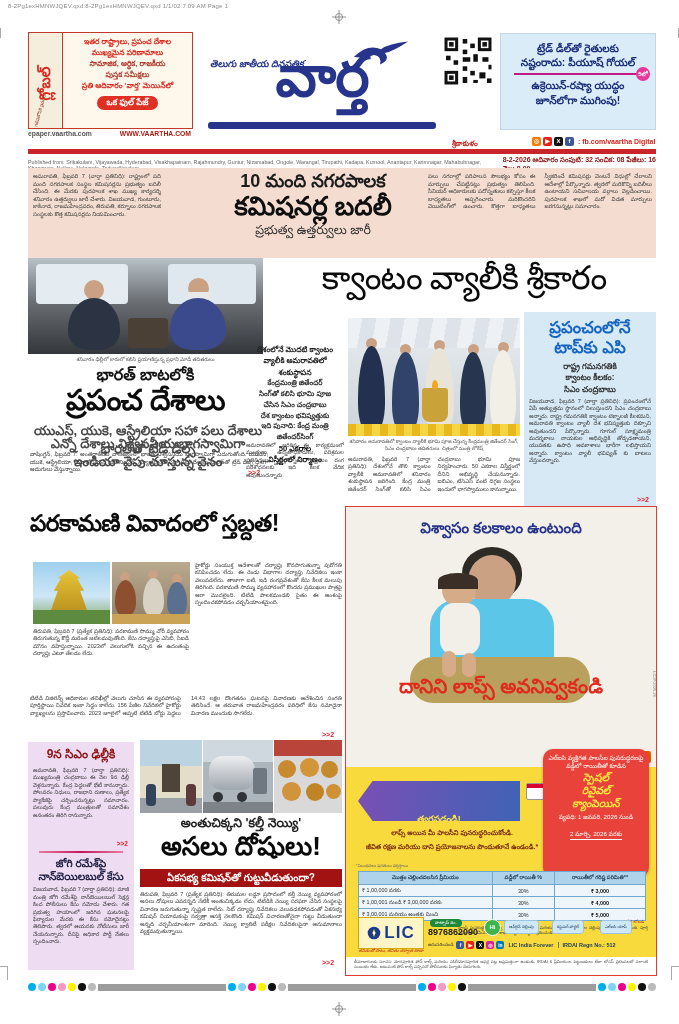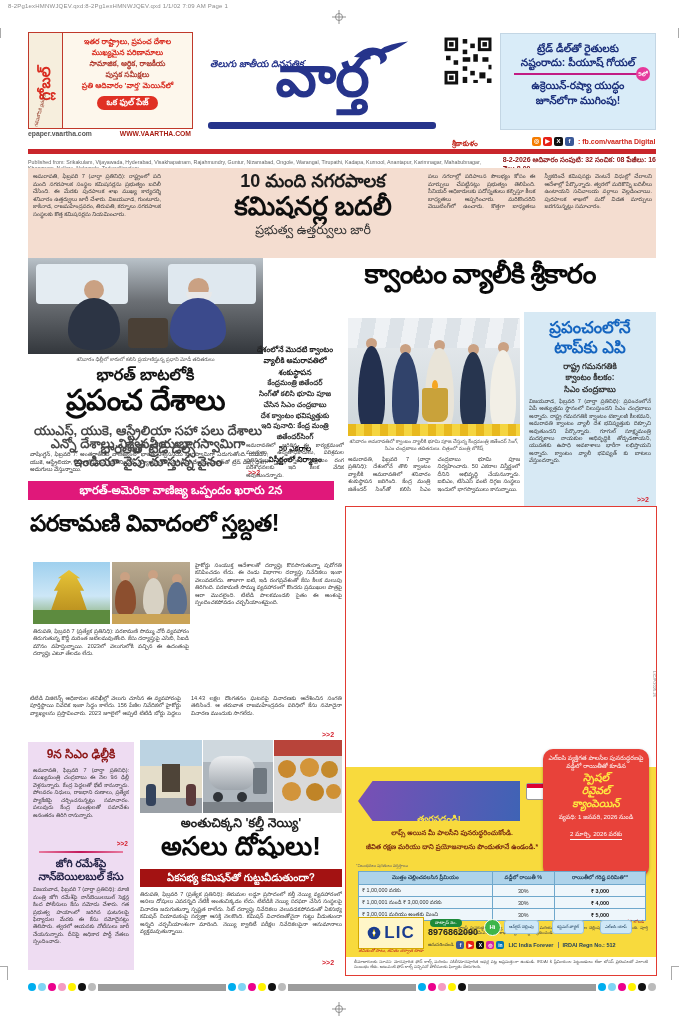--- a/index.html
+++ b/index.html
@@ -58,21 +58,21 @@
   .photo{background:#cfd4d8;overflow:hidden;position:absolute;}
   .car-photo{left:28px;top:258px;width:235px;height:96px;background:linear-gradient(180deg,#b9c2c9 0%,#6b6f74 45%,#33373c 100%);}
   .car-cap{left:28px;top:356px;width:235px;font-size:5.2px;color:#555;text-align:center;}
   .world-kicker{left:28px;top:366px;width:235px;text-align:center;font-size:16px;font-weight:bold;color:#151515;}
   .world-headline{left:28px;top:384px;width:235px;text-align:center;font-size:29px;font-weight:bold;color:#0d0d0d;letter-spacing:-.5px;}
   .world-sub{left:28px;width:240px;text-align:center;font-size:13px;font-weight:bold;color:#4a4a4a;}
   .world-body{left:30px;top:451px;width:238px;height:27px;font-size:5.8px;overflow:hidden;}
   .world-more{left:248px;top:469px;font-size:7px;}
   .world-banner{left:28px;top:481px;width:306px;height:19px;background:#e0187a;color:#fff;font-size:11.5px;
                 font-weight:bold;text-align:center;line-height:19px;}
-  .q-headline{left:286px;top:260px;width:388px;text-align:center;font-size:27px;font-weight:700;
+  .q-headline{left:270px;top:260px;width:388px;text-align:center;font-size:33px;font-weight:400;
               color:#0a0a0a;letter-spacing:-1px;line-height:1.08;}
   .q-intro{left:246px;top:320px;width:98px;text-align:center;margin-top:24px;}
   .q-intro .l1{font-size:7.6px;font-weight:bold;color:#222;line-height:1.5;}
   .q-intro .l2{font-size:7.2px;font-weight:bold;color:#333;line-height:1.5;}
   .q-intro .l3{font-size:7.6px;font-weight:bold;color:#111;line-height:1.5;}
   .q-intro-body{left:246px;top:442px;width:98px;height:64px;font-size:5.6px;overflow:hidden;}
   .lamp-photo{left:348px;top:318px;width:172px;height:118px;background:linear-gradient(180deg,#e8ecef,#cdd5da);}
   .lamp-cap{left:348px;top:438px;width:172px;font-size:5px;color:#555;text-align:center;line-height:1.3;}
   .q-body{left:348px;top:456px;width:172px;height:50px;column-count:2;column-gap:7px;font-size:5.6px;overflow:hidden;}
   .ap-box{left:524px;top:312px;width:132px;height:196px;background:#d7e9f4;text-align:center;
@@ -278,21 +278,20 @@
     <div class="fig" style="left:142px;top:40px;width:56px;height:52px;background:#3b4a8c;"></div>
     <div class="abs" style="left:100px;top:60px;width:40px;height:30px;background:#4a4036;border-radius:4px;"></div>
   </div>
   <div class="abs car-cap">శనివారం ఢిల్లీలో కారులో కలిసి ప్రయాణిస్తున్న ప్రధాని మోడీ తదితరులు</div>
   <div class="abs world-kicker">భారత్ బాటలోకి</div>
   <div class="abs world-headline">ప్రపంచ దేశాలు</div>
   <div class="abs world-sub" style="top:423px;">యుఎస్, యుకె, ఆస్ట్రేలియా సహా పలు దేశాలు భారత్‌తో ట్రేడ్ డీల్స్</div>
   <div class="abs world-sub" style="top:436px;">ఎన్నో దేశాలు విశ్వసనీయ భాగస్వామిగా ఇండియా వైపు చూస్తున్న వైనం</div>
   <div class="abs world-body jt">వాషింగ్టన్, ఫిబ్రవరి 7: అంతర్జాతీయ వాణిజ్యంలో భారత్ విశ్వసనీయ భాగస్వామిగా ఎదుగుతోంది. యుఎస్, యుకె, ఆస్ట్రేలియా, యూరోపియన్ యూనియన్, న్యూజిలాండ్ సహా పలు దేశాలు భారత్‌తో ట్రేడ్ డీల్స్ దిశగా అడుగులు వేస్తున్నాయి.</div>
   <div class="abs world-more more">&gt;&gt;2</div>
-  <div class="abs world-banner">భారత్-అమెరికా వాణిజ్య ఒప్పందం ఖరారు 2న</div>
 
   <div class="abs q-headline">క్వాంటం వ్యాలీకి శ్రీకారం</div>
   <div class="abs q-intro">
     <div class="l1">దేశంలోనే మొదటి క్వాంటం</div>
     <div class="l1">వ్యాలీకి అమరావతిలో</div>
     <div class="l1">శంకుస్థాపన</div>
     <div class="l2">కేంద్రమంత్రి జితేందర్</div>
     <div class="l2">సింగ్‌తో కలిసి భూమి పూజ</div>
     <div class="l2">చేసిన సిఎం చంద్రబాబు</div>
     <div class="l2">దేశ క్వాంటం భవిష్యత్తుకు</div>
@@ -386,20 +385,35 @@
       <div class="abs" style="left:52px;top:44px;width:15px;height:15px;border-radius:50%;background:#cf9136;"></div>
     </div>
   </div>
   <div class="abs ghee-cap">అంతుచిక్కని 'కల్తీ నెయ్యి'</div>
   <div class="abs ghee-h">అసలు దోషులు!</div>
   <div class="abs ghee-banner">ఏకసభ్య కమిషన్‌తో గుట్టువీడుతుందా?</div>
   <div class="abs ghee-body jt">తిరుపతి, ఫిబ్రవరి 7 (ప్రత్యేక ప్రతినిధి): తిరుమల లడ్డూ ప్రసాదంలో కల్తీ నెయ్యి వ్యవహారంలో అసలు దోషులు ఎవరన్నది నేటికీ అంతుచిక్కడం లేదు. టిటిడికి నెయ్యి సరఫరా చేసిన సంస్థలపై విచారణ జరుగుతున్నా స్పష్టత రాలేదు. సిట్ దర్యాప్తు నివేదికలు వెలువడకపోవడంతో ఏకసభ్య కమిషన్ నియామకంపై సర్వత్రా ఆసక్తి నెలకొంది. కమిషన్ విచారణతోనైనా గుట్టు వీడుతుందా అన్నది చర్చనీయాంశంగా మారింది. నెయ్యి క్వాలిటీ పరీక్షల నివేదికలపైనా అనుమానాలు వ్యక్తమవుతున్నాయి.</div>
   <div class="abs ghee-more more">&gt;&gt;2</div>
 
   <div class="abs lic-ad">
+    <div class="lic-top">
+      <div class="lic-tag-top">విశ్వాసం కలకాలం ఉంటుంది</div>
+
+      <div class="abs" style="left:116px;top:40px;width:60px;height:52px;border-radius:50% 50% 45% 45%;background:#2e2a26;"></div>
+      <div class="head" style="left:122px;top:48px;width:48px;height:52px;background:#caa183;"></div>
+      <div class="abs" style="left:84px;top:92px;width:124px;height:92px;border-radius:28px 28px 10px 10px;background:#5bc6e8;"></div>
+      <div class="abs" style="left:64px;top:150px;width:180px;height:46px;border-radius:24px;background:#b9a05c;"></div>
+      <div class="head" style="left:96px;top:66px;width:34px;height:34px;background:#d6ab88;"></div>
+      <div class="abs" style="left:92px;top:66px;width:40px;height:16px;border-radius:50% 50% 0 0;background:#3a2e26;"></div>
+      <div class="abs" style="left:94px;top:96px;width:40px;height:52px;border-radius:14px;background:#f2efe8;"></div>
+      <div class="abs" style="left:96px;top:144px;width:14px;height:26px;border-radius:8px;background:#d6ab88;"></div>
+      <div class="abs" style="left:116px;top:146px;width:14px;height:24px;border-radius:8px;background:#d6ab88;"></div>
+      <div class="lic-tag-red">దానిని లాప్స్ అవనివ్వకండి</div>
+      <div class="lic-ribbon">ఎల్ ఐ సి ఆఫ్ ఇండియా సమర్పిస్తోంది</div>
+    </div>
 
     <div class="lic-yellow">
       <div class="p-banner">
         <div class="trophy"></div>
         <div class="h1">త్వరపడండి!</div>
         <div class="h2">ఈ అవకాశం వదులుకోకండి.</div>
       </div>
       <div class="cal-icon"></div>
       <div class="lic-msg" style="top:62px;">లాప్స్ అయిన మీ పాలసీని పునరుద్ధరించుకోండి.</div>
       <div class="lic-msg" style="top:76px;">జీవిత రక్షణ మరియు దాని ప్రయోజనాలను పొందుతూనే ఉండండి.*</div>

